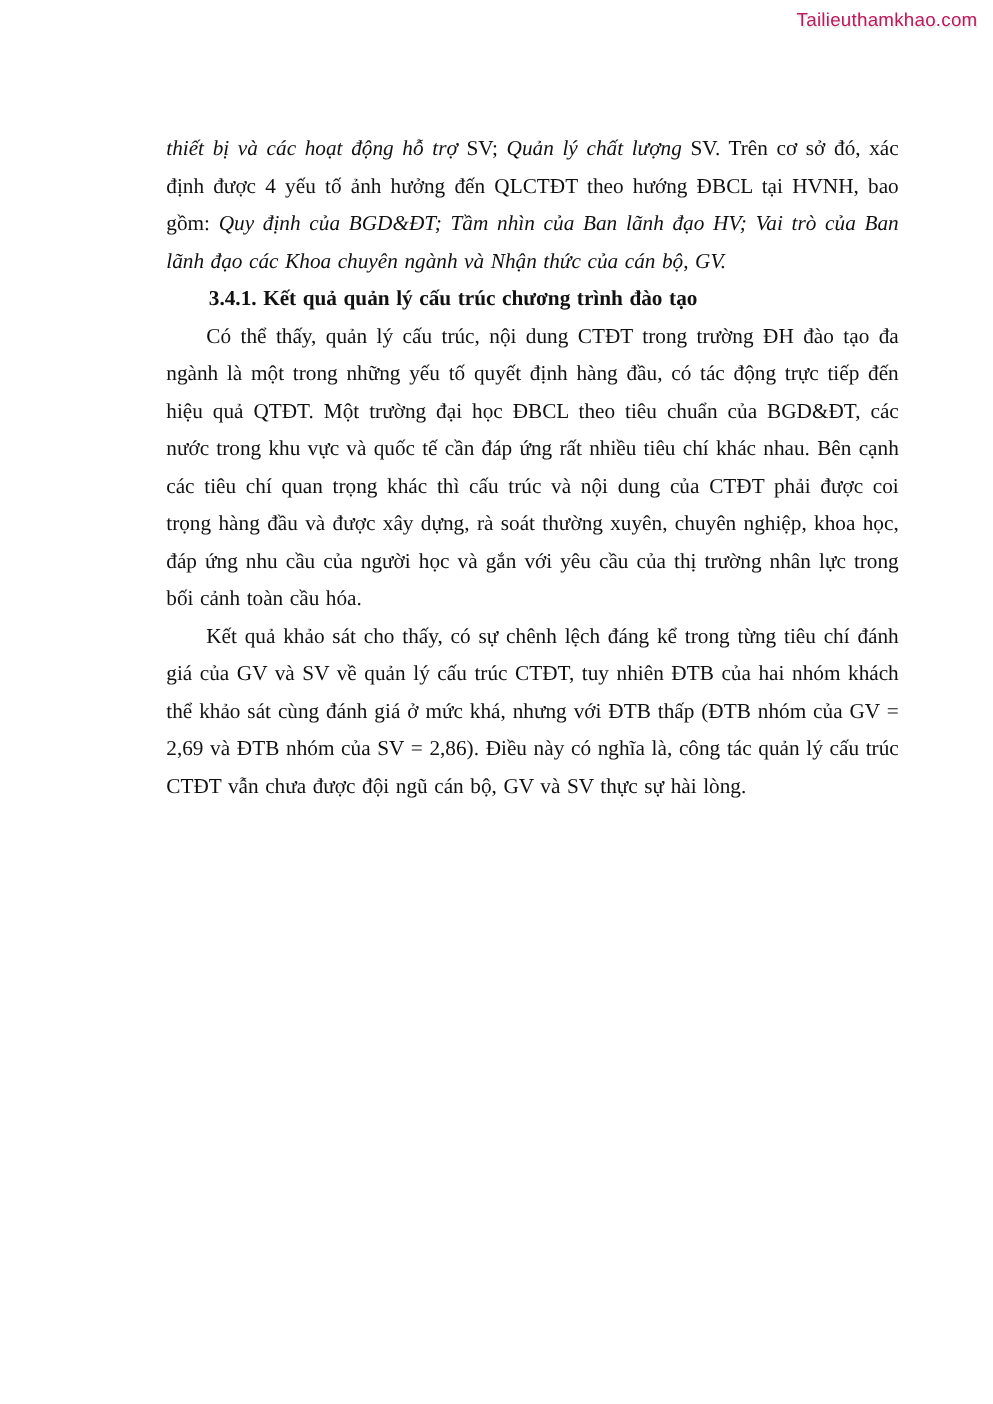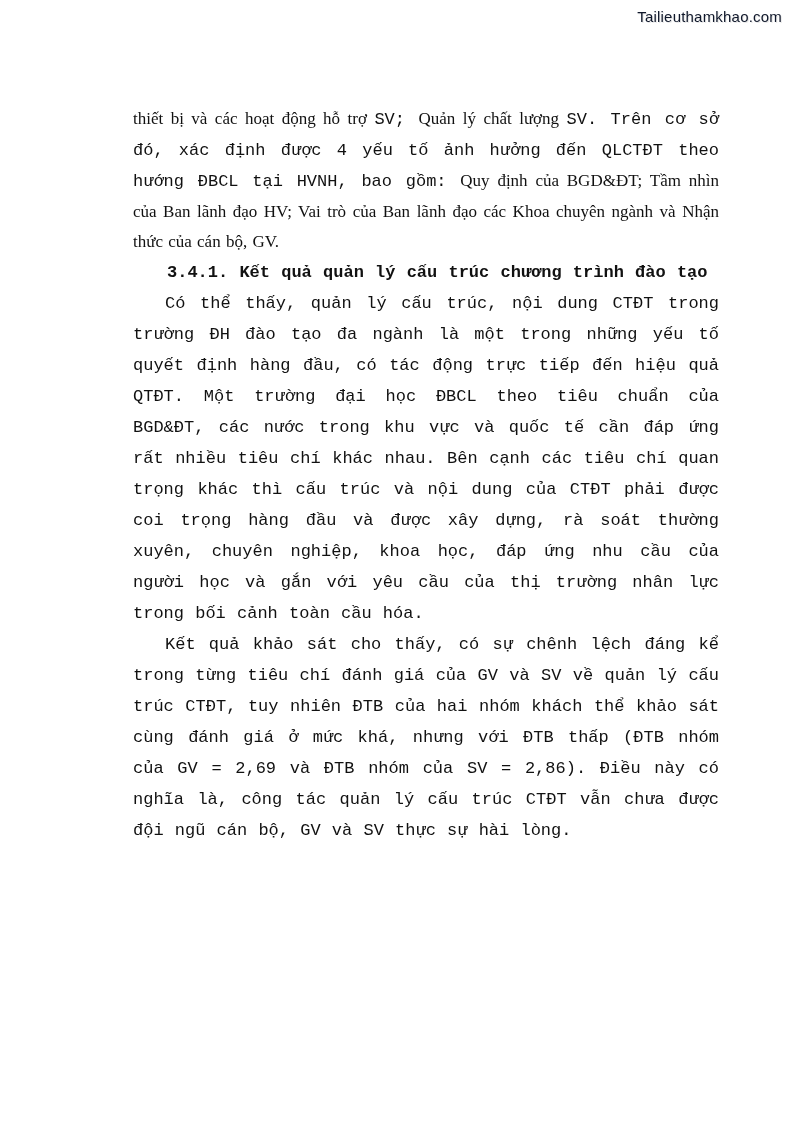--- a/index.html
+++ b/index.html
@@ -15,21 +15,21 @@
     overflow: hidden;
     font-family: "Liberation Serif", "DejaVu Serif", serif;
     color: #111111;
   }
   .watermark {
     position: absolute;
     top: 8px;
     right: 12px;
     font-family: "Liberation Sans", "DejaVu Sans", sans-serif;
     font-size: 15px;
-    color: #0f172a;
+    color: #be185d;
     text-shadow: 1px 1px 0 #e8e8e8;
     letter-spacing: 0.2px;
   }
   .content {
     position: absolute;
     left: 133px;
     top: 104px;
     width: 586px;
   }
   .para {
@@ -39,22 +39,22 @@
     text-align: justify;
     word-spacing: 1px;
   }
   .para.indent { text-indent: 32px; }
   .para.heading {
     text-indent: 34px;
     font-weight: bold;
     font-style: italic;
     text-align: left;
   }
-  .seg-normal { font-style: normal; font-family: Liberation Mono, monospace; }
-  .seg-italic { }
+  .seg-normal { font-style: normal; }
+  .seg-italic { font-style: italic; }
   .page-number {
     position: absolute;
     left: 133px;
     width: 586px;
     top: 1028px;
     text-align: center;
     font-size: 17px;
     color: #111111;
   }
 </style>

